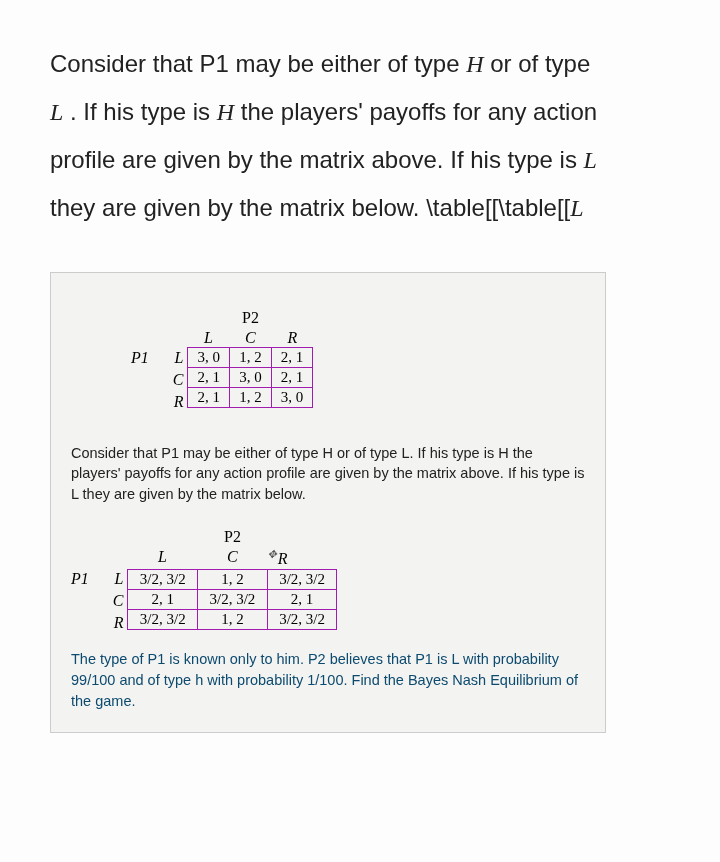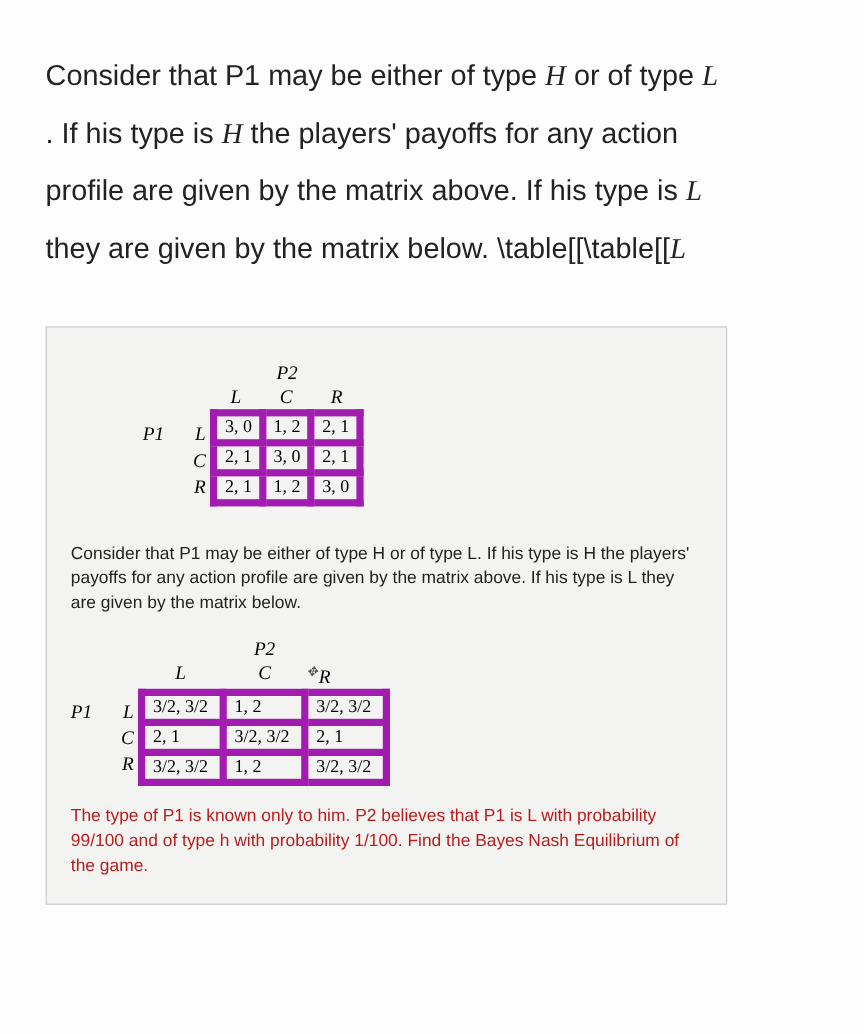--- a/index.html
+++ b/index.html
@@ -5,21 +5,21 @@
   * { box-sizing: border-box; }
   html, body {
     margin: 0;
     padding: 0;
     width: 720px;
     background: #fdfdfd;
     font-family: Georgia, 'Times New Roman', serif;
   }
   .page {
     width: 656px;
-    padding: 40px 50px 30px 38px;
+    padding: 40px 50px 30px 50px;
   }
   .intro-text {
     font-size: 24px;
     line-height: 2.0;
     color: #222;
     margin-bottom: 40px;
     font-family: -apple-system, BlinkMacSystemFont, 'Segoe UI', Arial, sans-serif;
     font-weight: 400;
   }
   .italic { font-style: italic; font-family: Georgia, serif; }
@@ -31,21 +31,20 @@
   .matrix-wrap {
     margin: 0 0 30px 60px;
     font-family: Georgia, 'Times New Roman', serif;
   }
   .matrix-wrap2 {
     margin: 0 0 15px 0px;
     font-family: Georgia, 'Times New Roman', serif;
   }
   .p2-label {
     text-align: center;
-    font-style: italic;
     font-size: 16px;
     margin-bottom: 2px;
   }
   .matrix-layout {
     display: flex;
     align-items: center;
   }
   .p1-label {
     font-style: italic;
     font-size: 16px;
@@ -63,39 +62,40 @@
   .col-labels {
     display: flex;
     font-style: italic;
     font-size: 16px;
   }
   .col-labels span { text-align: center; }
   table.matrix {
     border-collapse: collapse;
   }
   table.matrix td {
-    border: 6px solid #a21caf;
+    border: 1px solid #a21caf;
     padding: 1px 6px;
     font-size: 15px;
+    text-align: center;
     height: 20px;
     white-space: nowrap;
   }
   .tbl-area { display:flex; flex-direction:column; }
 
   .mid-text {
     font-size: 14.5px;
     line-height: 1.4;
     color: #222;
     margin: 10px 0 20px 0;
     font-family: Arial, Helvetica, sans-serif;
   }
   .bottom-text {
     font-size: 14.5px;
     line-height: 1.45;
-    color: #b91c1c;
+    color: #0c4a6e;
     margin-top: 10px;
     font-family: Arial, Helvetica, sans-serif;
   }
   .move-icon {
     display:inline-block;
     font-size:11px;
     vertical-align: super;
     margin-right:1px;
     color:#555;
   }

